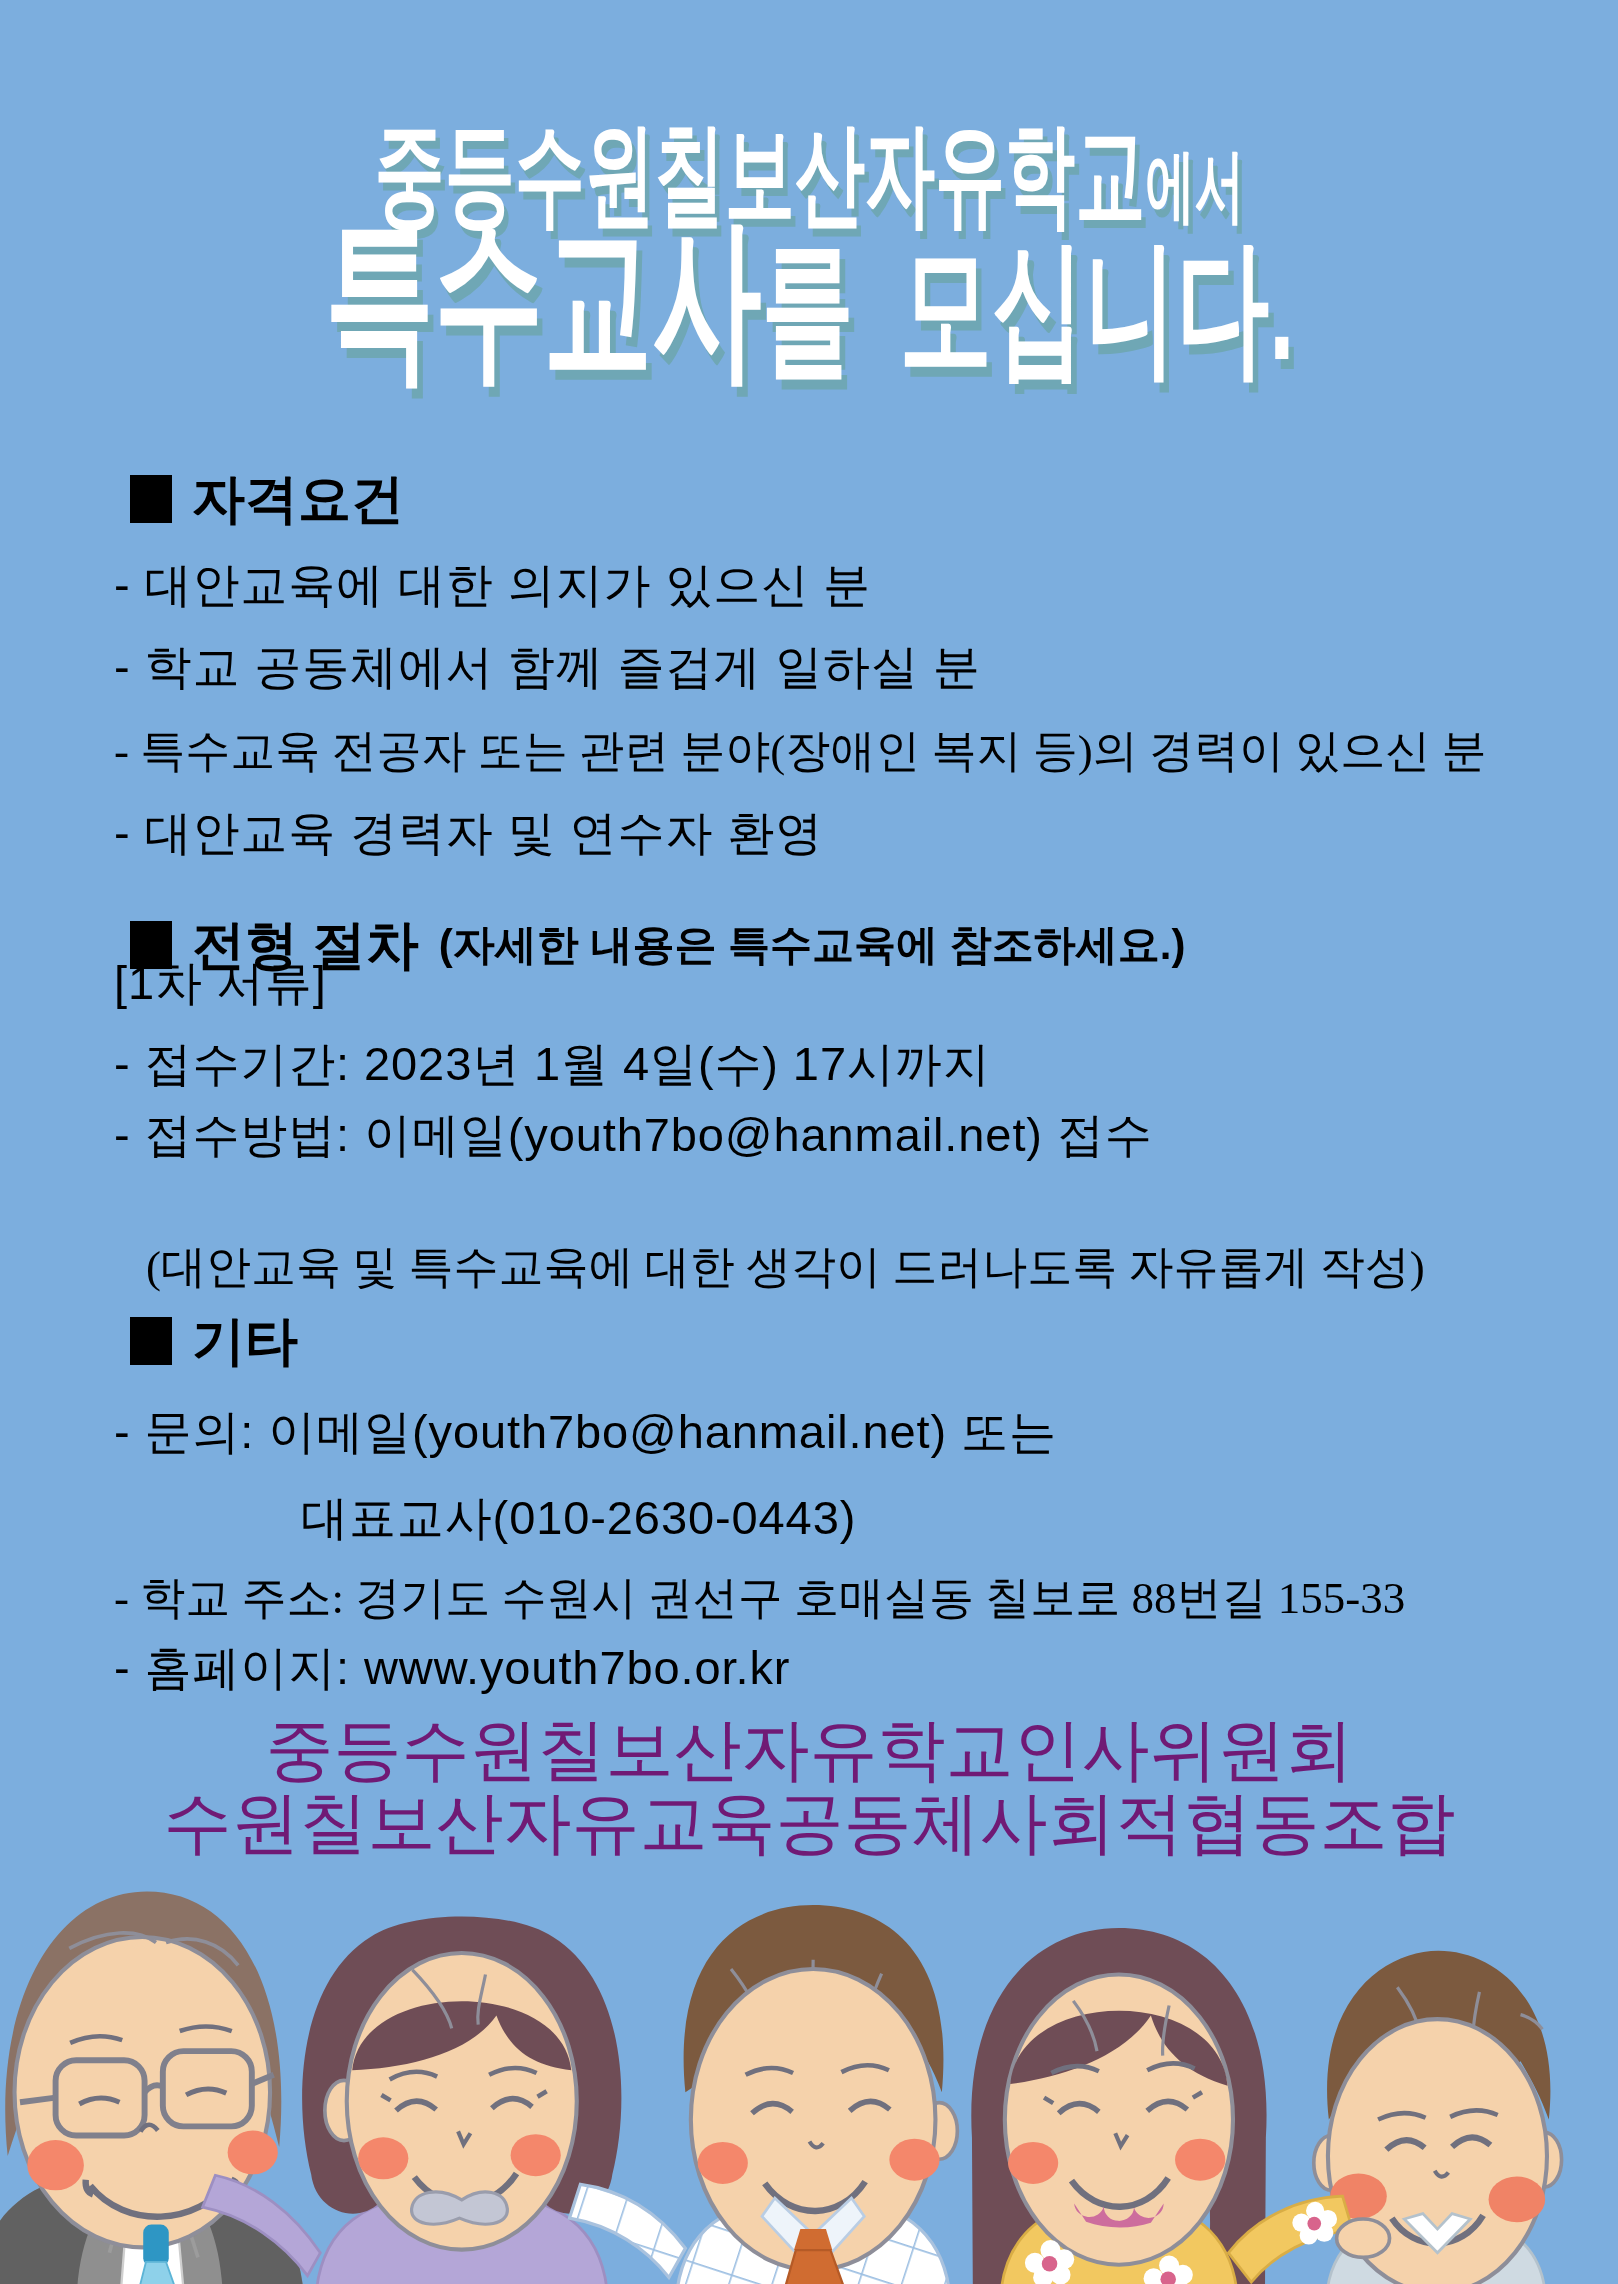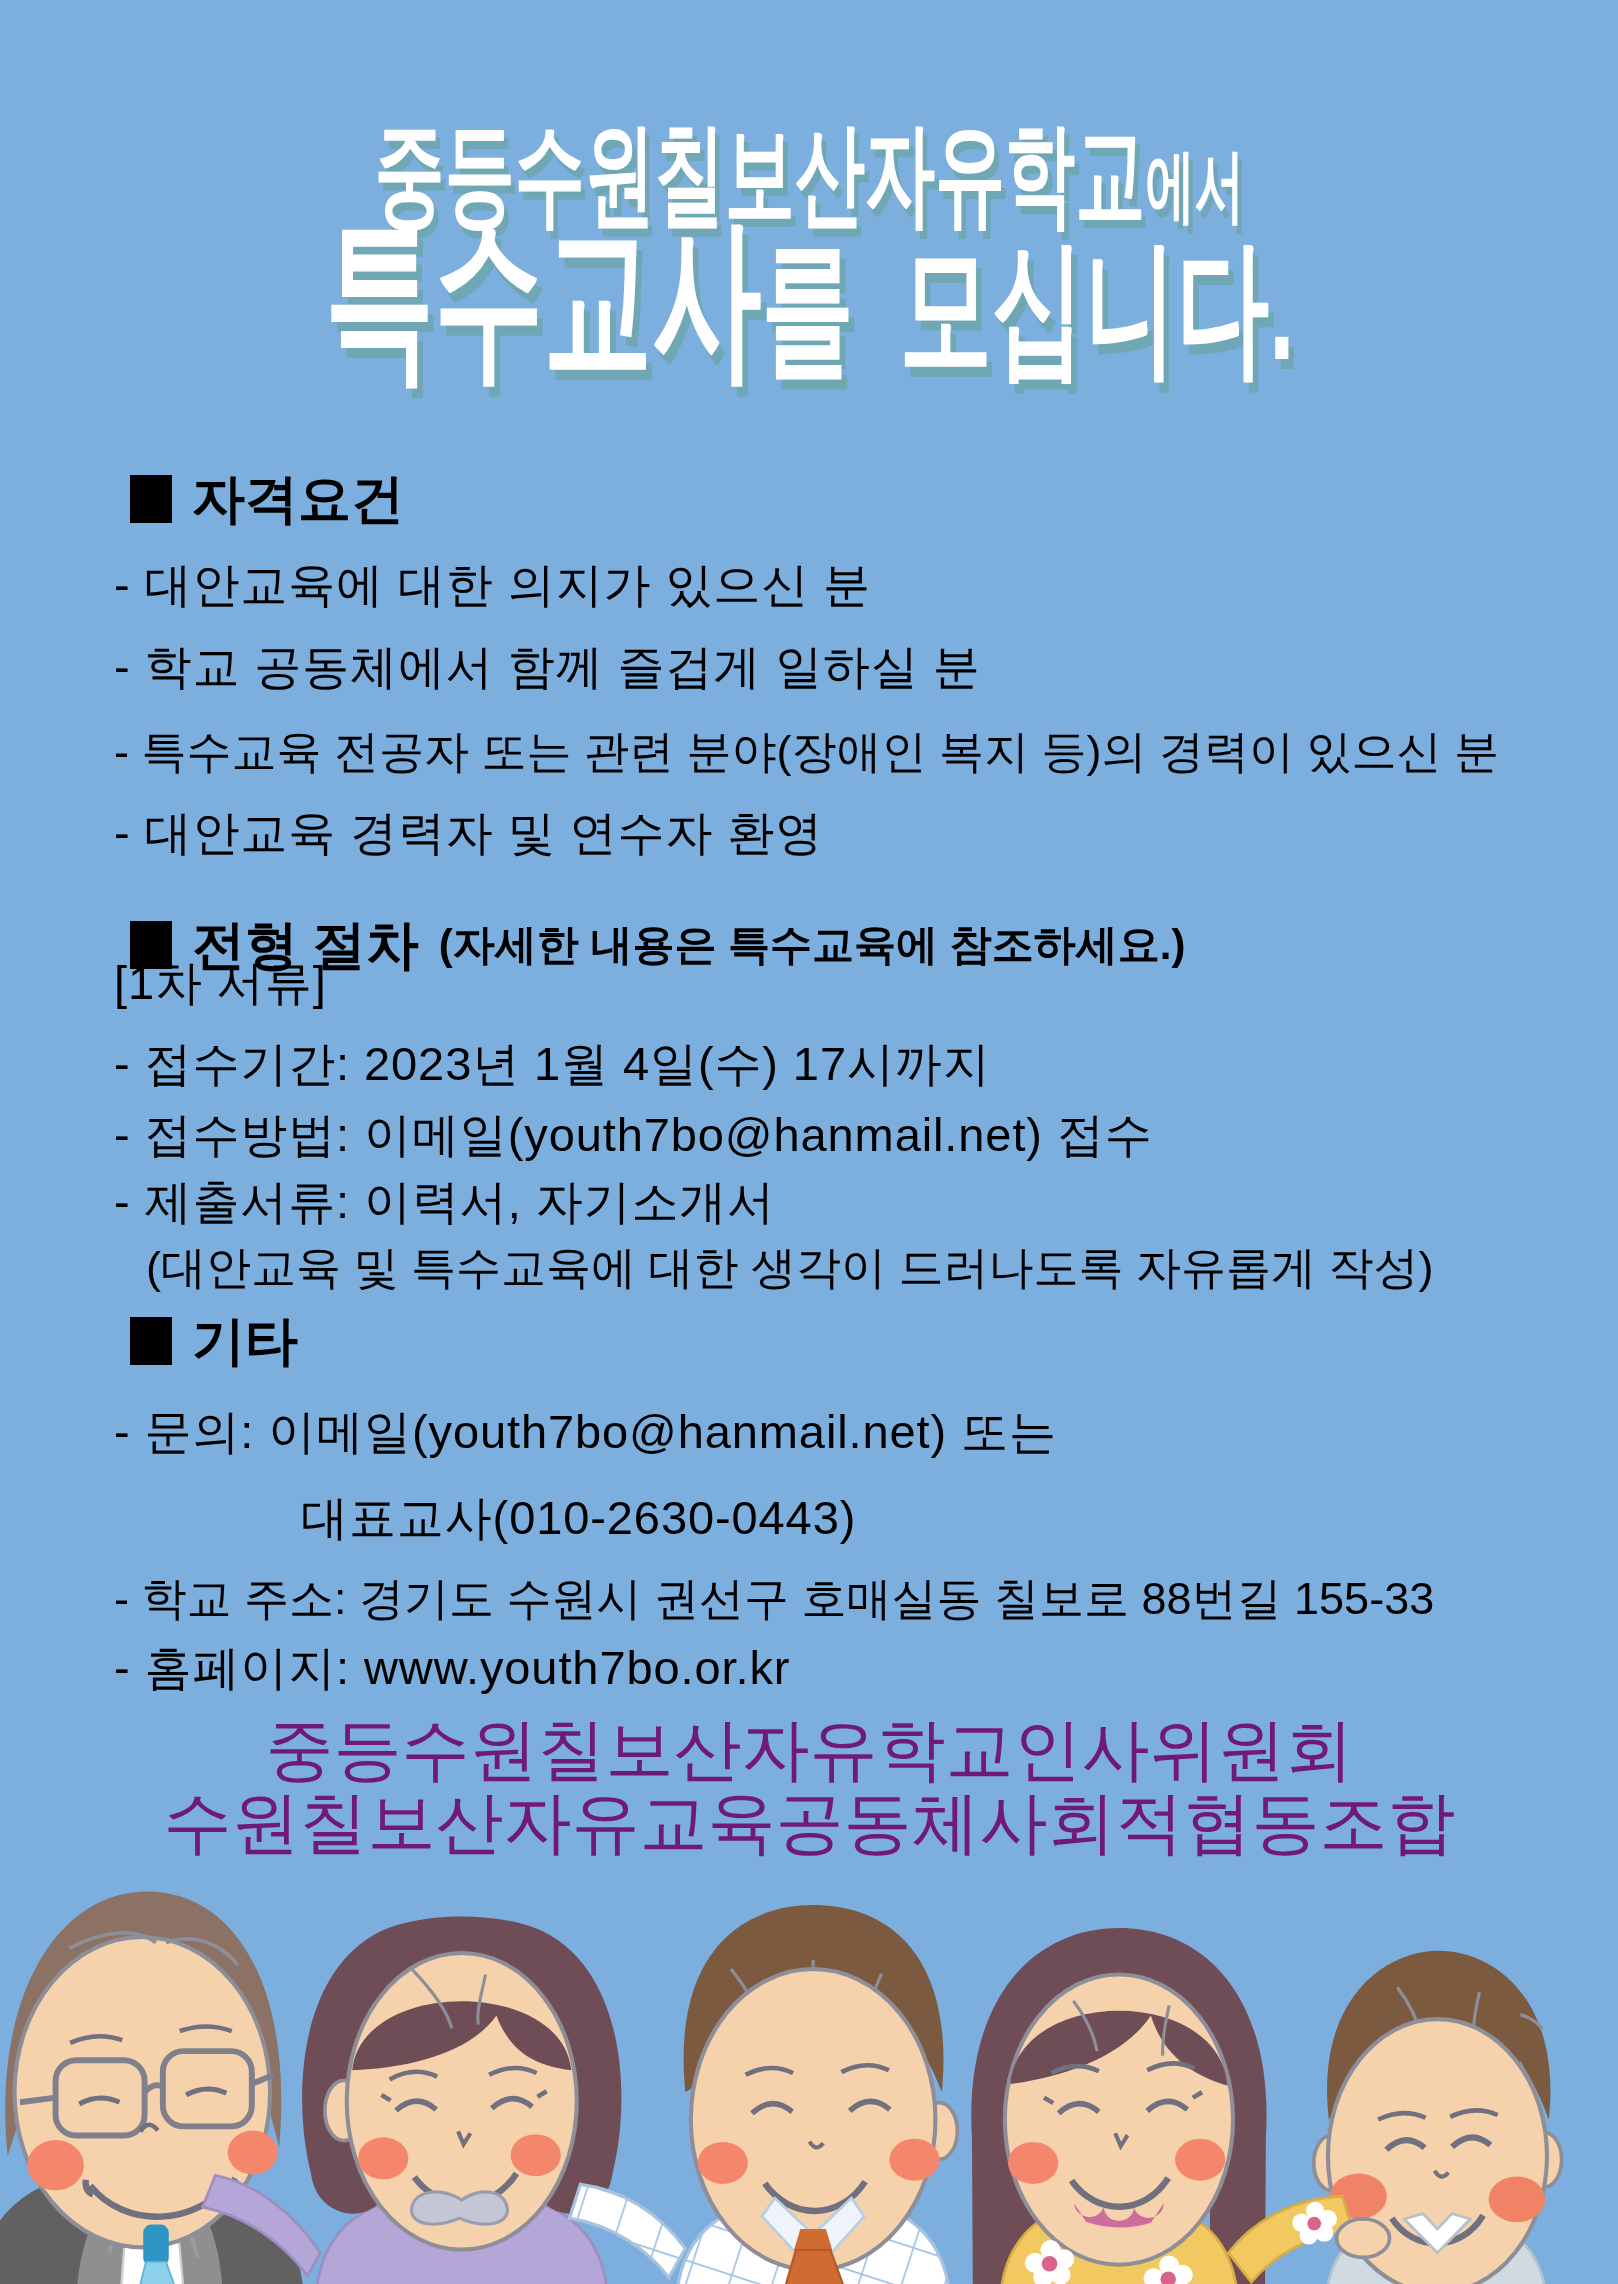--- a/index.html
+++ b/index.html
@@ -23,21 +23,21 @@
   .title2{top:206px;font-size:176px;font-weight:900;text-align:center;}
   .title2 .t-inner{text-shadow:9px 10px 0 #6fa7b5;}
   .title2 .rest{font-size:149px;font-weight:700;word-spacing:32px;}
 
   
   .line{
     position:absolute;left:114px;
     font-size:47px;color:#000;line-height:69px;
     letter-spacing:0.9px;white-space:nowrap;
   }
-  .line.small{font-size:45px;letter-spacing:0;}
+  .line.small{font-size:45px;letter-spacing:0;font-family:Liberation Serif, serif;}
   .heading{
     position:absolute;left:130px;
     display:flex;align-items:center;gap:20px;
     font-size:53px;font-weight:700;color:#000;line-height:69px;white-space:nowrap;
   }
   .sq{width:42px;height:48px;background:#000;flex:0 0 auto;}
   .heading .note{font-size:42px;font-weight:600;letter-spacing:0;}
 
   
   .footer-line{
@@ -74,21 +74,20 @@
   <div class="line" style="top:798px">- 대안교육 경력자 및 연수자 환영</div>
 
   <div class="heading" style="top:910px">
     <span class="sq"></span>
     <span>전형 절차</span>
     <span class="note">(자세한 내용은 특수교육에 참조하세요.)</span>
   </div>
   <div class="line" style="top:948px">[1차 서류]</div>
   <div class="line" style="top:1029px">- 접수기간: 2023년 1월 4일(수) 17시까지</div>
   <div class="line" style="top:1100px">- 접수방법: 이메일(youth7bo@hanmail.net) 접수</div>
-  <div class="line" style="top:1167px">- 제출서류: 이력서, 자기소개서</div>
   <div class="line small" style="top:1233px;left:146px">(대안교육 및 특수교육에 대한 생각이 드러나도록 자유롭게 작성)</div>
 
   <div class="heading" style="top:1306px">
     <span class="sq"></span>
     <span>기타</span>
   </div>
   <div class="line" style="top:1397px">- 문의: 이메일(youth7bo@hanmail.net) 또는</div>
   <div class="line" style="top:1483px;left:301px">대표교사(010-2630-0443)</div>
   <div class="line small" style="top:1564px">- 학교 주소: 경기도 수원시 권선구 호매실동 칠보로 88번길 155-33</div>
   <div class="line" style="top:1633px">- 홈페이지: www.youth7bo.or.kr</div>

